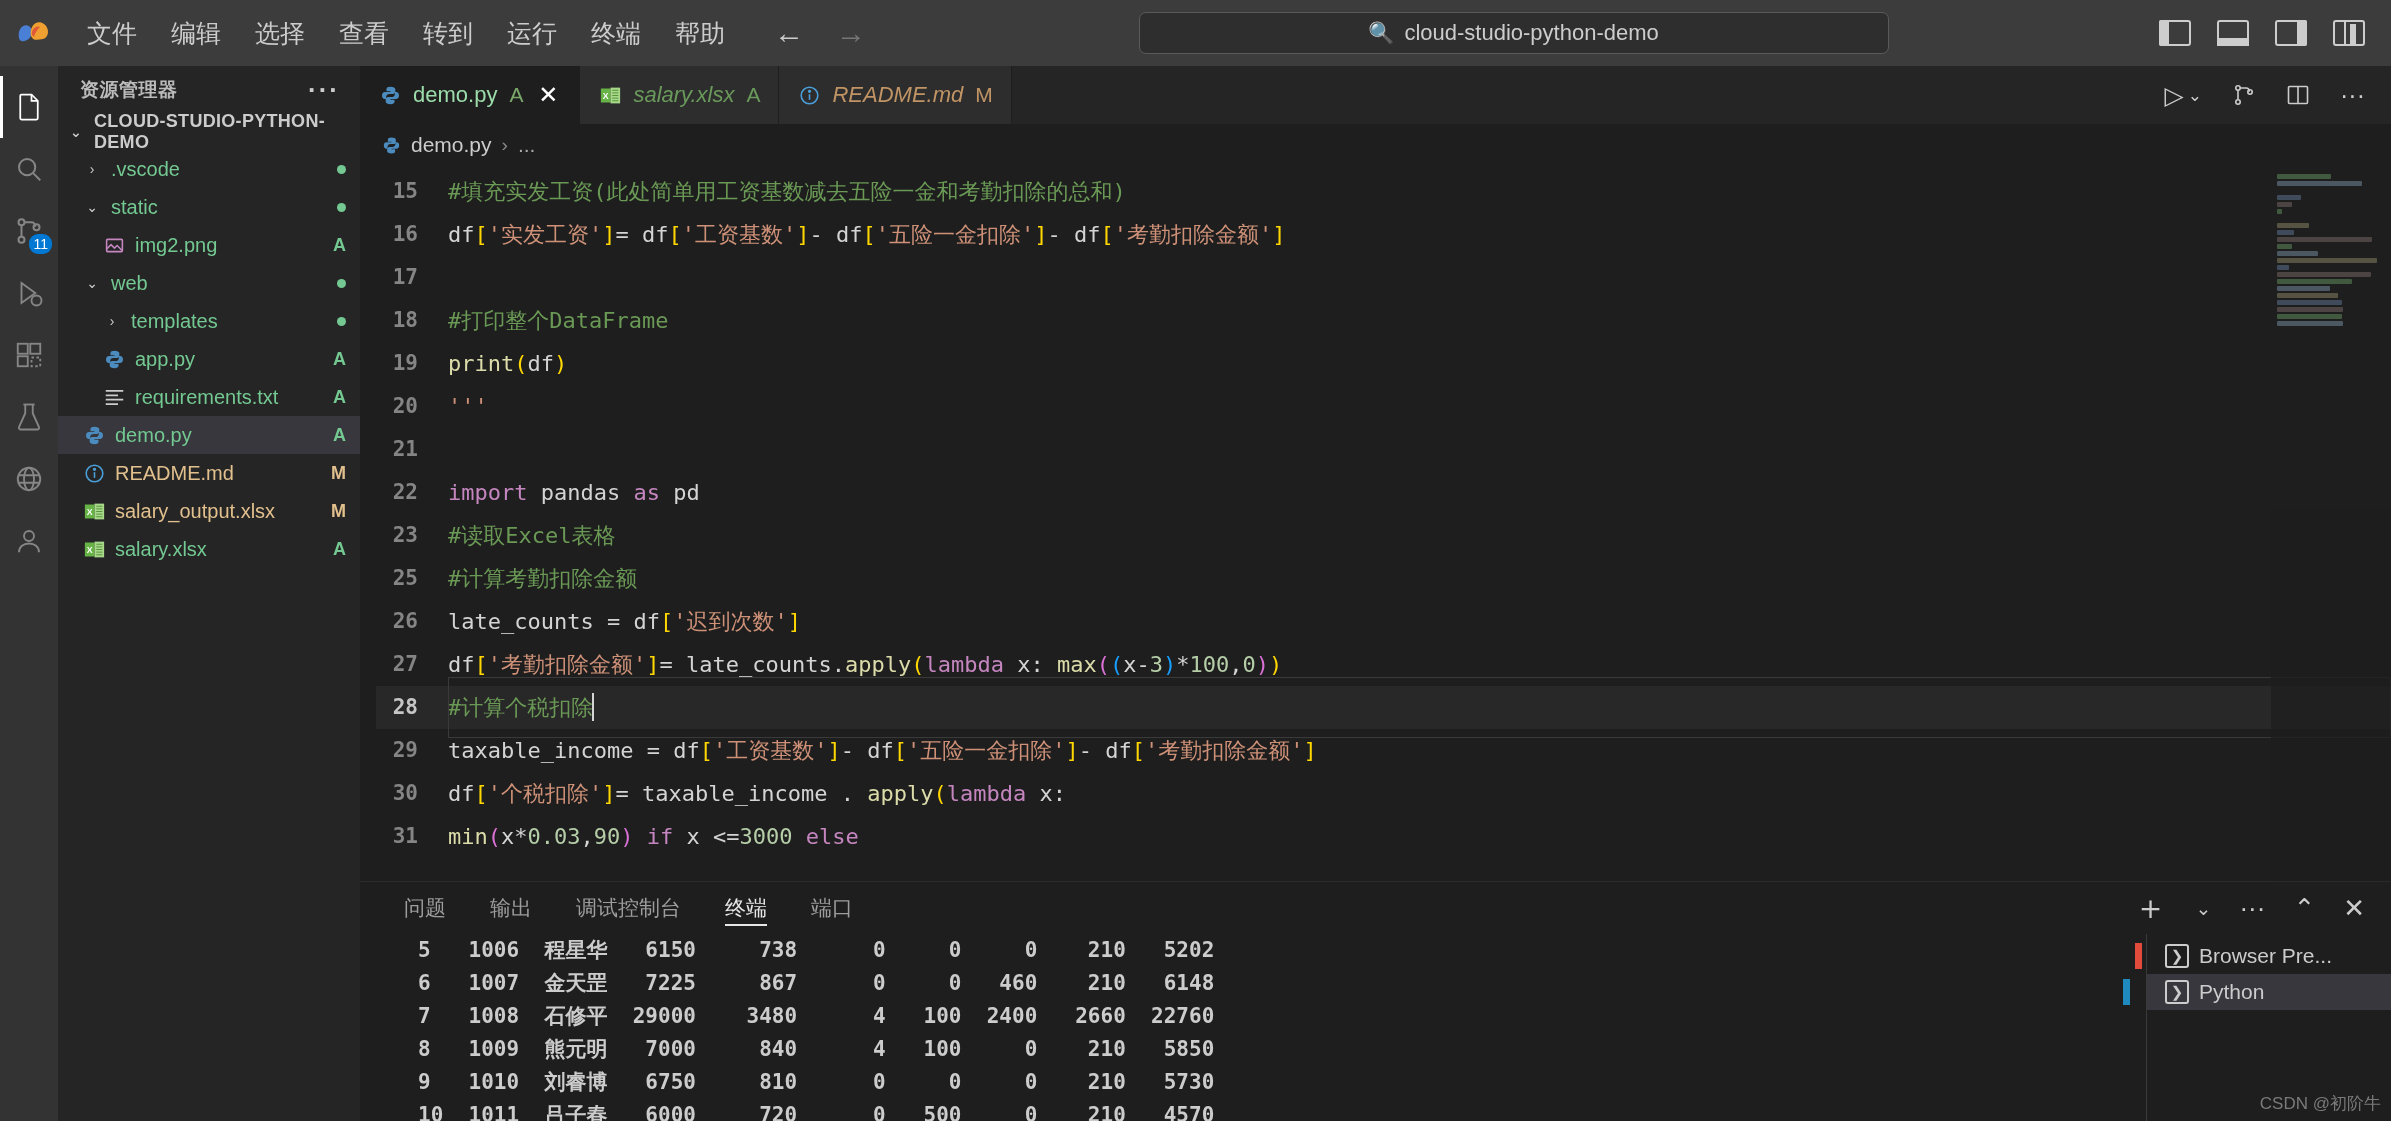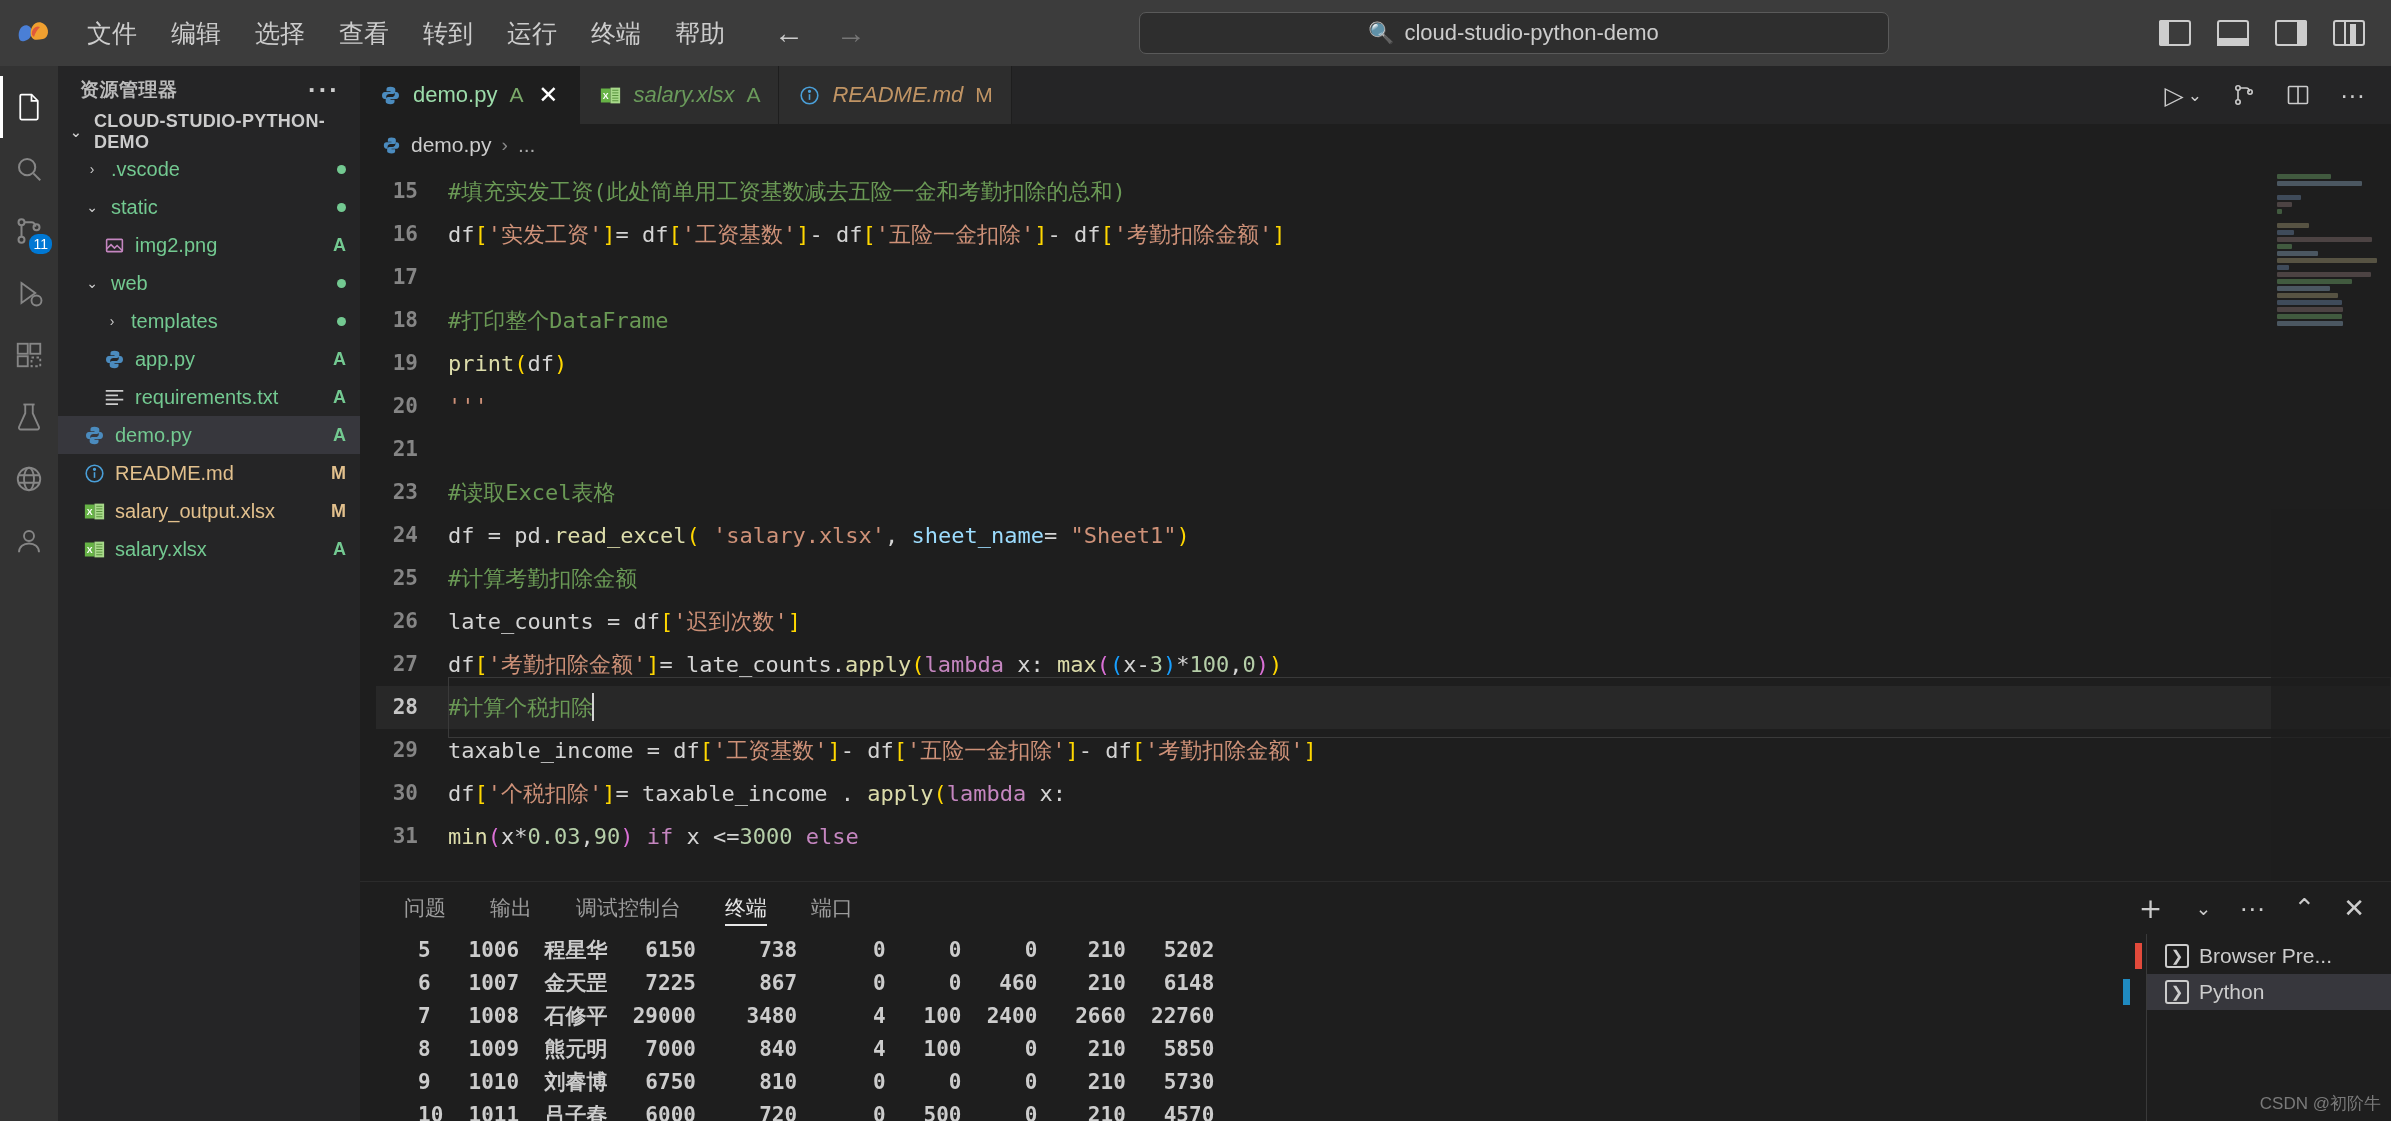--- a/index.html
+++ b/index.html
@@ -499,22 +499,22 @@
       <div class="codewrap">
         <div class="gutterdec"></div>
         <div class="code" id="code-lines">
             <div class="cline"><span class="lnum">15</span><span class="ctext"><span class="cm">#填充实发工资(此处简单用工资基数减去五险一金和考勤扣除的总和)</span></span></div>
             <div class="cline"><span class="lnum">16</span><span class="ctext"><span class="pl">df</span><span class="br1">[</span><span class="str">'实发工资'</span><span class="br1">]</span><span class="pl">= </span><span class="pl">df</span><span class="br1">[</span><span class="str">'工资基数'</span><span class="br1">]</span><span class="pl">- </span><span class="pl">df</span><span class="br1">[</span><span class="str">'五险一金扣除'</span><span class="br1">]</span><span class="pl">- </span><span class="pl">df</span><span class="br1">[</span><span class="str">'考勤扣除金额'</span><span class="br1">]</span></span></div>
             <div class="cline"><span class="lnum">17</span><span class="ctext"></span></div>
             <div class="cline"><span class="lnum">18</span><span class="ctext"><span class="cm">#打印整个DataFrame</span></span></div>
             <div class="cline"><span class="lnum">19</span><span class="ctext"><span class="fn">print</span><span class="br1">(</span><span class="pl">df</span><span class="br1">)</span></span></div>
             <div class="cline"><span class="lnum">20</span><span class="ctext"><span class="str">'''</span></span></div>
             <div class="cline"><span class="lnum">21</span><span class="ctext"></span></div>
+            <div class="cline"><span class="lnum">22</span><span class="ctext"><span class="kw">import </span><span class="pl">pandas </span><span class="kw">as </span><span class="pl">pd</span></span></div>
             <div class="cline"><span class="lnum">23</span><span class="ctext"><span class="cm">#读取Excel表格</span></span></div>
-            <div class="cline"><span class="lnum">24</span><span class="ctext"><span class="pl">df = pd.</span><span class="fn">read_excel</span><span class="br1">(</span><span class="str"> 'salary.xlsx'</span><span class="pl">, </span><span class="var">sheet_name</span><span class="pl">= </span><span class="str">"Sheet1"</span><span class="br1">)</span></span></div>
             <div class="cline"><span class="lnum">25</span><span class="ctext"><span class="cm">#计算考勤扣除金额</span></span></div>
             <div class="cline"><span class="lnum">26</span><span class="ctext"><span class="pl">late_counts = df</span><span class="br1">[</span><span class="str">'迟到次数'</span><span class="br1">]</span></span></div>
             <div class="cline"><span class="lnum">27</span><span class="ctext"><span class="pl">df</span><span class="br1">[</span><span class="str">'考勤扣除金额'</span><span class="br1">]</span><span class="pl">= late_counts.</span><span class="fn">apply</span><span class="br1">(</span><span class="kw">lambda </span><span class="pl">x</span><span class="pl">: </span><span class="fn">max</span><span class="br2">(</span><span class="br3">(</span><span class="pl">x-</span><span class="num">3</span><span class="br3">)</span><span class="pl">*</span><span class="num">100</span><span class="pl">,</span><span class="num">0</span><span class="br2">)</span><span class="br1">)</span></span></div>
             <div class="cline cur"><span class="lnum">28</span><span class="ctext"><span class="cm">#计算个税扣除</span><span class="caret"></span></span></div>
             <div class="cline"><span class="lnum">29</span><span class="ctext"><span class="pl">taxable_income = df</span><span class="br1">[</span><span class="str">'工资基数'</span><span class="br1">]</span><span class="pl">- </span><span class="pl">df</span><span class="br1">[</span><span class="str">'五险一金扣除'</span><span class="br1">]</span><span class="pl">- </span><span class="pl">df</span><span class="br1">[</span><span class="str">'考勤扣除金额'</span><span class="br1">]</span></span></div>
             <div class="cline"><span class="lnum">30</span><span class="ctext"><span class="pl">df</span><span class="br1">[</span><span class="str">'个税扣除'</span><span class="br1">]</span><span class="pl">= taxable_income . </span><span class="fn">apply</span><span class="br1">(</span><span class="kw">lambda </span><span class="pl">x</span><span class="pl">:</span></span></div>
             <div class="cline"><span class="lnum">31</span><span class="ctext"><span class="fn">min</span><span class="br2">(</span><span class="pl">x*</span><span class="num">0.03</span><span class="pl">,</span><span class="num">90</span><span class="br2">)</span><span class="kw"> if </span><span class="pl">x &lt;=</span><span class="num">3000</span><span class="kw"> else</span></span></div>
           </div>
         <div class="minimap" id="minimap">
             <div class="mmline" style="width: 54.4px; background: rgb(77, 110, 74);"></div>

